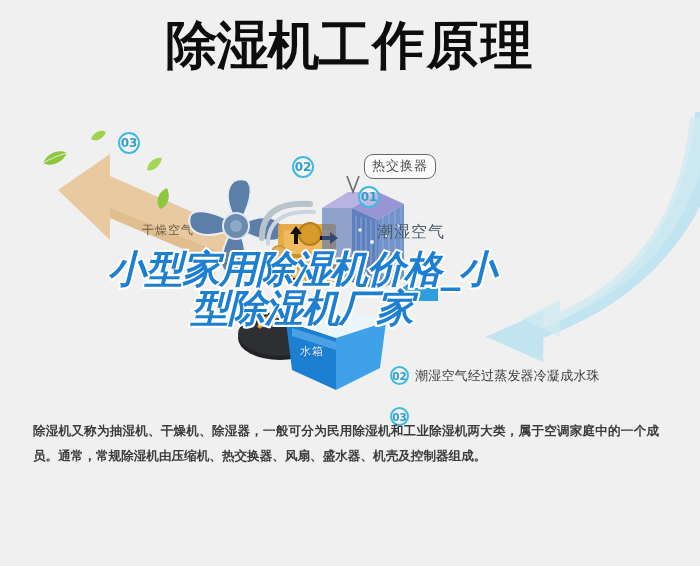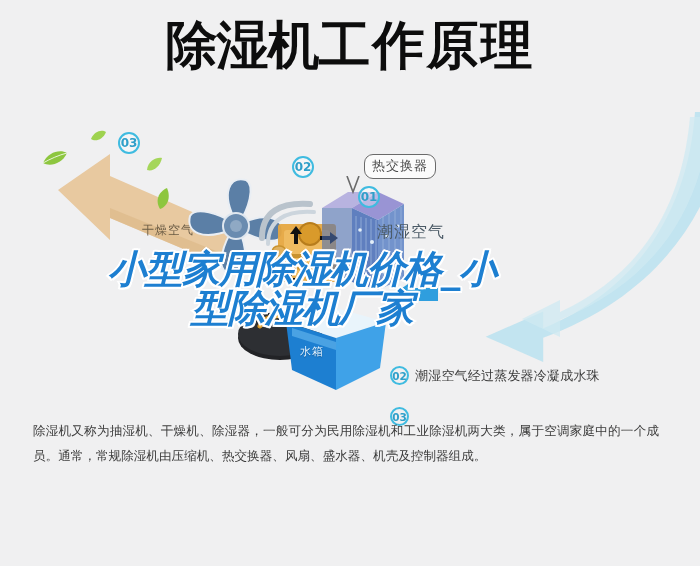--- a/index.html
+++ b/index.html
@@ -194,21 +194,21 @@
   .body-copy {
     position: absolute;
     left: 33px; top: 418px;
     width: 638px;
     font-family: "DejaVu Sans", sans-serif;
     font-size: 12.6px;
     color: #3b3b3b;
     line-height: 2.0;
     text-align: justify;
   }
-  .body-copy p { margin: 0 12px 14px 0; }
+  .body-copy p { margin: 0 12px 14px 0; font-weight: bold; }
   .body-copy p:last-child { margin-bottom: 0; }
 </style>
 </head>
 <body>
 
 <div id="page">
 
   <div class="title-area">
     <span class="title-text"><span class="t1">除湿机</span><span class="t2">工作原理</span></span>
   </div>

